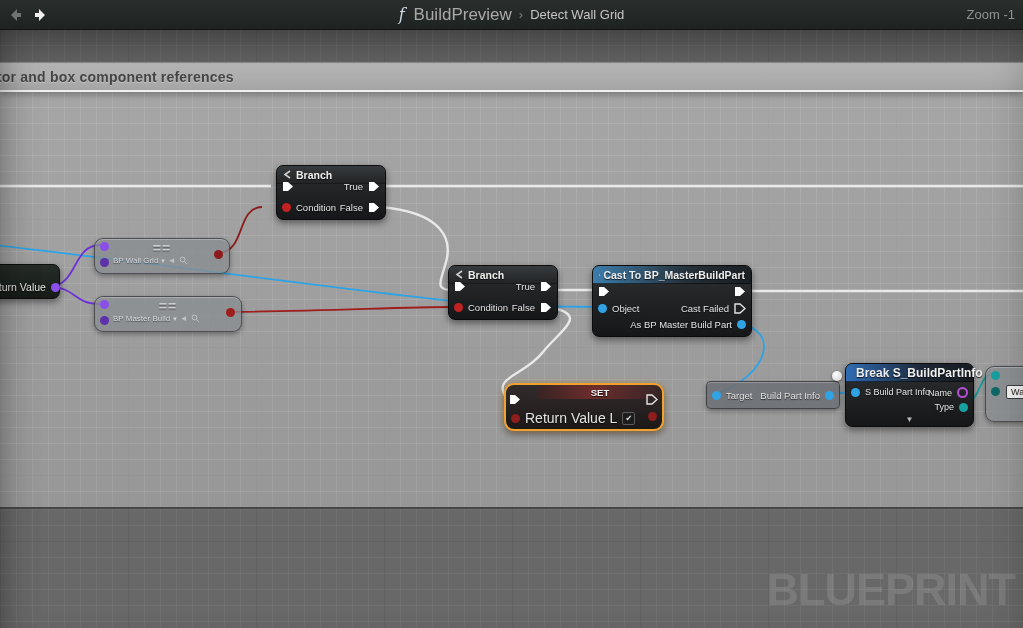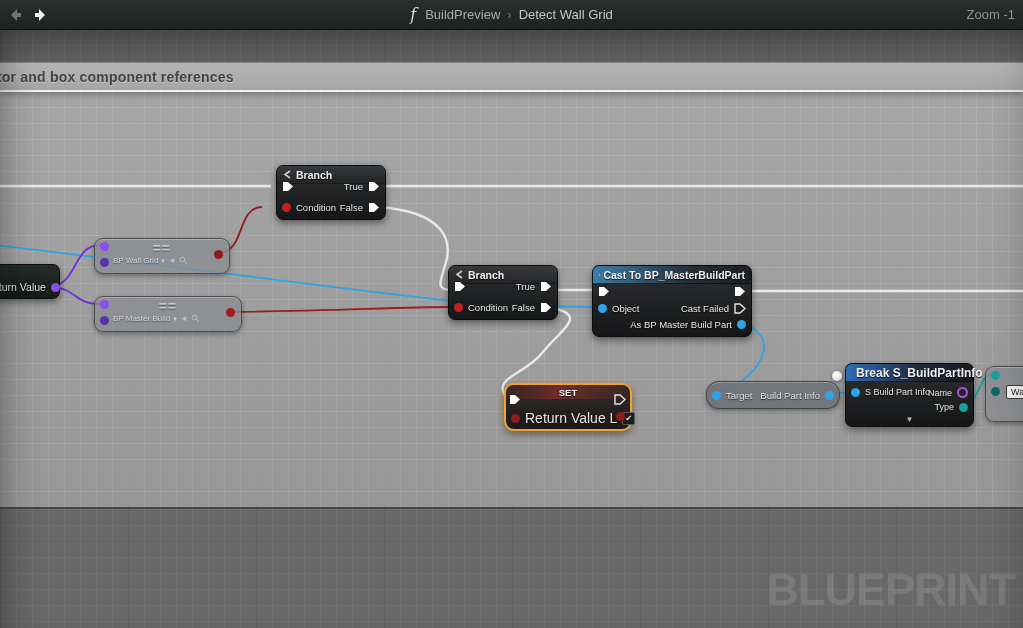--- a/index.html
+++ b/index.html
@@ -9,21 +9,21 @@
 
   
   #toolbar{position:absolute;left:0;top:0;width:100%;height:29px;
     background:linear-gradient(180deg,#2a2e2c,#1e2220);
     border-bottom:1px solid #101311;z-index:20;display:flex;align-items:center;}
   .nav-arrows{position:absolute;left:8px;top:0;height:29px;display:flex;align-items:center;gap:10px;}
   .crumbs{position:absolute;left:0;right:0;top:0;height:29px;display:flex;
     align-items:center;justify-content:center;gap:7px;}
   .crumb-f{font-family:"DejaVu Serif","Liberation Serif",serif;font-style:italic;
     font-size:16px;color:#cfdde8;margin-right:2px;}
-  .crumb-root{color:#a9a9a9;font-size:13px;}
+  .crumb-root{color:#a9a9a9;font-size:17px;}
   .crumb-sep{color:#7d7d7d;font-size:13px;}
   .crumb-cur{color:#c6c6c6;font-size:13px;}
   .zoom-label{position:absolute;right:8px;top:0;height:29px;display:flex;align-items:center;
     color:#8d9392;font-size:13px;}
 
   
   #graph{position:absolute;left:0;top:29px;width:1023px;height:599px;background:#6b6b6b;}
   .grid-dark,.grid-lite{position:absolute;left:0;width:100%;}
   .grid-dark{
     background-color:#686868;
@@ -83,30 +83,30 @@
     font-size:14px;font-weight:bold;color:rgba(240,240,240,.65);letter-spacing:1px;
     text-shadow:0 1px 1px rgba(0,0,0,.4);}
   .selector{position:absolute;display:flex;align-items:flex-end;gap:3px;}
   .selector .sel-text{font-size:8px;color:#dadde0;text-shadow:0 1px 1px rgba(0,0,0,.5);white-space:nowrap;}
   .selector .sel-caret{font-size:7px;color:#cfd2d5;}
   .sel-icons{display:flex;align-items:center;gap:3px;opacity:.8;}
   .pick-arrow{font-size:8px;color:#c9ccd0;}
 
   
   #node-set{background:linear-gradient(180deg,rgba(48,40,40,.97),rgba(24,20,20,.97));
-    border:2.5px solid #efa22d;border-radius:10px;box-shadow:0 0 6px rgba(239,162,45,.35),0 3px 7px rgba(0,0,0,.45);}
+    border:2.5px solid #efa22d;border-radius:10px;box-shadow:0 0 6px rgba(239,162,45,.35),0 3px 7px rgba(0,0,0,.45);padding-left:32px;}
   .hdr-set{height:14px;border-radius:7px 7px 0 0;
     background:linear-gradient(90deg,rgba(70,30,30,.4),#6e2c2c 45%,rgba(70,30,30,.25));
     display:flex;align-items:center;justify-content:center;}
   .hdr-set .hdr-title{font-size:9.5px;}
   .checkbox{width:11px;height:11px;background:#1d1d1d;border:1px solid #5a5a5a;border-radius:2px;
     display:flex;align-items:center;justify-content:center;font-size:8px;color:#e8e8e8;}
 
   
-  #node-bpi{border-radius:13px;text-decoration:underline;}
+  #node-bpi{border-radius:5px;text-decoration:underline;}
   #node-bpi .pin-label{font-size:9.5px;}
 
   
   .enum-box{background:#f2f2f2;border:1px solid #3c3c3c;border-radius:2px;
     font-size:9px;color:#1e1e1e;padding:0px 4px;line-height:12px;}
 
   .expand-caret{position:absolute;left:0;right:0;bottom:2px;text-align:center;
     font-size:8px;color:#bdbdbd;}
   #knot{position:absolute;width:10px;height:10px;border-radius:50%;z-index:8;
     background:radial-gradient(circle at 35% 30%,#ffffff,#cfcfcf);box-shadow:0 1px 3px rgba(0,0,0,.5);}

